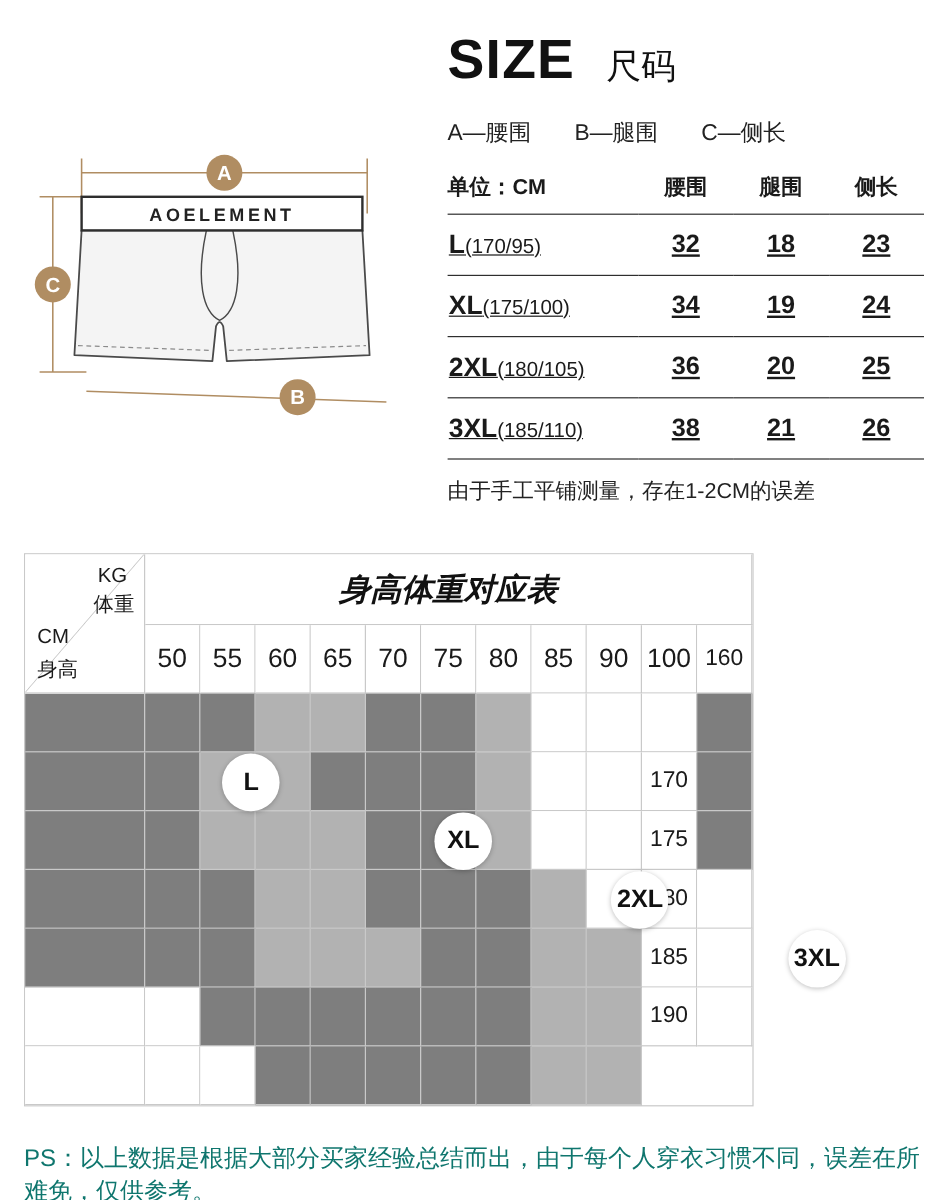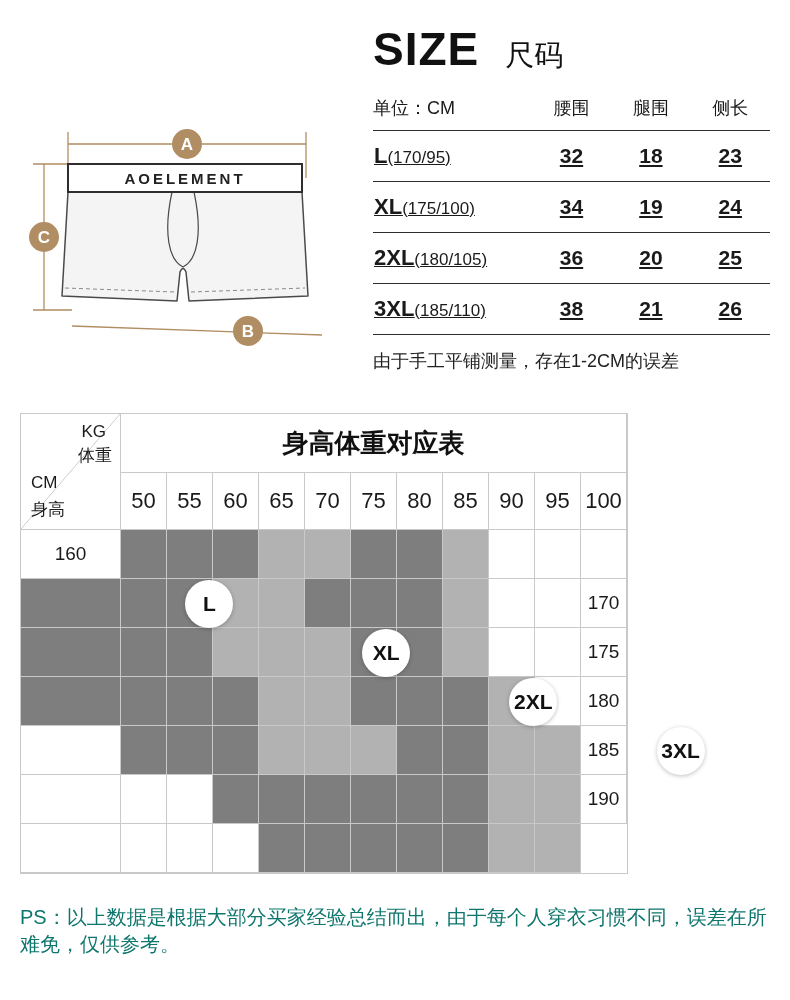--- a/index.html
+++ b/index.html
@@ -9,21 +9,21 @@
   
   .top{display:flex;}
   .diagram{width:335px;flex:0 0 335px;padding-top:86px;}
   .right{flex:1;padding-left:18px;}
   .title-row{display:flex;align-items:baseline;margin-top:8px;gap:23px;}
   .size-en{font-size:46px;font-weight:bold;letter-spacing:1px;color:#111;line-height:1;}
   .size-cn{font-size:29px;color:#111;margin-left:3px;}
   .legend{margin-top:22px;font-size:19px;color:#222;display:flex;gap:36px;}
 
   table.size-table{width:100%;border-collapse:collapse;margin-top:16px;}
-  table.size-table th{font-weight:normal;font-size:18px;color:#1a1a1a;padding:4px 0 10px;border-bottom:1.5px solid var(--table-line);}
+  table.size-table th{font-weight:bold;font-size:18px;color:#1a1a1a;padding:4px 0 10px;border-bottom:1.5px solid var(--table-line);}
   table.size-table th.unit{text-align:left;width:40%;}
   table.size-table th.num-h{width:20%;text-align:center;}
   table.size-table td{border-bottom:1.5px solid var(--table-line);height:48px;text-decoration:underline;}
   td.size-cell{text-align:left;}
   td.size-cell b{font-size:22px;font-weight:bold;}
   td.size-cell .spec{font-size:17px;}
   td.num-cell{text-align:center;font-weight:bold;font-size:21px;}
   .note{margin:14px 0 0;font-size:18px;color:#222;}
 
   
@@ -35,21 +35,21 @@
   .matrix{position:relative;width:608px;margin-top:40px;border:1px solid var(--grid-line);box-sizing:border-box;}
   .matrix-grid{display:grid;grid-template-columns:100px repeat(11,1fr);grid-template-rows:59px 57px repeat(7,49px);}
   .cell{border-right:1px solid var(--grid-line);border-bottom:1px solid var(--grid-line);box-sizing:border-box;display:flex;align-items:center;justify-content:center;background:#fff;}
   .corner{grid-column:1;grid-row:1/3;position:relative;background:
       linear-gradient(to bottom right,transparent calc(50% - 0.7px),var(--grid-line) 50%,transparent calc(50% + 0.7px)),#fff;}
   .corner span{position:absolute;font-size:17px;color:#1a1a1a;}
   .ck{top:8px;right:14px;}
   .ctz{top:30px;right:8px;}
   .ccm{bottom:36px;left:10px;}
   .csg{bottom:8px;left:10px;}
-  .matrix-title-cell{grid-column:2/13;grid-row:1;font-size:26px;font-weight:bold;color:#111;}
+  .matrix-title-cell{grid-column:2/13;grid-row:1;font-size:26px;font-weight:bold;color:#111;font-style:italic;}
   .weight-cell{font-size:22px;}
   .height-cell{font-size:19px;}
   .data-cell.dark{background:var(--cell-dark);}
   .data-cell.light{background:var(--cell-light);}
   .data-cell.blank{background:#fff;}
   .size-badge{position:absolute;width:48px;height:48px;border-radius:50%;background:#fff;
       display:flex;align-items:center;justify-content:center;font-weight:bold;font-size:21px;color:#111;
       transform:translate(-50%,-50%);box-shadow:0 1px 4px rgba(0,0,0,0.25);z-index:2;}
 
   .footer{margin:30px 0 0;font-size:20px;color:#0f766e;}
@@ -106,20 +106,25 @@
         </g>
       </svg>
     </div>
 
     <div class="right">
       <div class="title-row">
         <span class="size-en">SIZE</span>
         <span class="size-cn">尺码</span>
       </div>
 
+      <div class="legend">
+        <span>A—腰围</span>
+        <span>B—腿围</span>
+        <span>C—侧长</span>
+      </div>
 
       <table class="size-table">
         <thead>
           <tr>
             <th class="unit">单位：CM</th>
             <th class="num-h">腰围</th>
             <th class="num-h">腿围</th>
             <th class="num-h">侧长</th>
           </tr>
         </thead>
@@ -166,21 +171,20 @@
       <div class="cell matrix-title-cell">身高体重对应表</div>
     <div class="cell weight-cell">50</div>
         <div class="cell weight-cell">55</div>
         <div class="cell weight-cell">60</div>
         <div class="cell weight-cell">65</div>
         <div class="cell weight-cell">70</div>
         <div class="cell weight-cell">75</div>
         <div class="cell weight-cell">80</div>
         <div class="cell weight-cell">85</div>
         <div class="cell weight-cell">90</div>
-        <div class="cell weight-cell">95</div>
         <div class="cell weight-cell">100</div>
         <div class="cell height-cell">160</div>
         <div class="cell data-cell dark"></div>
         <div class="cell data-cell dark"></div>
         <div class="cell data-cell dark"></div>
         <div class="cell data-cell light"></div>
         <div class="cell data-cell light"></div>
         <div class="cell data-cell dark"></div>
         <div class="cell data-cell dark"></div>
         <div class="cell data-cell light"></div>

